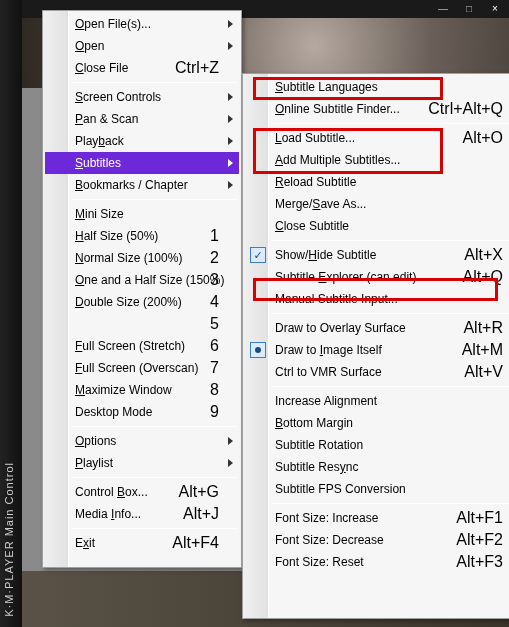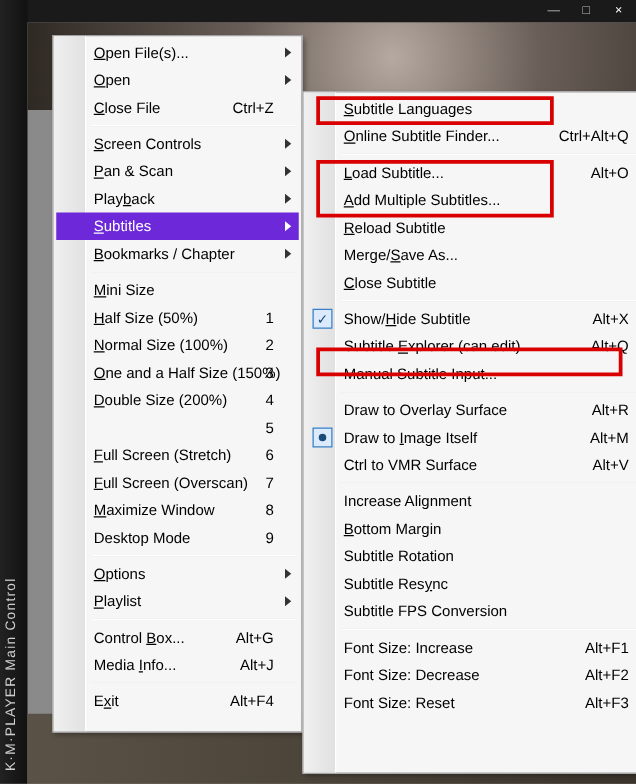--- a/index.html
+++ b/index.html
@@ -8,30 +8,30 @@
   .tb-btn { width:24px; height:14px; color:#bbb; text-align:center; font-size:10px; line-height:14px; margin-right:2px;}
   .tb-close { color:#fff; }
   .sidebar { position:absolute; left:0; top:0; width:22px; height:627px; background:linear-gradient(90deg,#222,#111); }
   .sidebar-text { color:#cfcfcf; font-size:11px; writing-mode:vertical-rl; transform:rotate(180deg); position:absolute; bottom:10px; left:3px; letter-spacing:1px; white-space:nowrap;}
   .video-bg { position:absolute; left:22px; top:18px; right:0; height:70px; background:radial-gradient(circle at 60% 40%, #b5a9a1 0%, #6a5f58 40%, #2e2823 100%); }
   .video-bg2 { position:absolute; left:22px; top:571px; right:0; bottom:0; background:linear-gradient(90deg,#5a5246,#3a342b); }
   .menu { position:absolute; background:#f6f6f6; border:1px solid #a0a0a0; box-shadow:2px 2px 4px rgba(0,0,0,.35); padding:2px; }
   .menu .gutter { position:absolute; left:0; top:0; bottom:0; width:26px; background:linear-gradient(90deg,#f0f0f0,#e1e1e1); border-right:1px solid #fff; }
   .item { position:relative; height:22px; display:flex; align-items:center; padding:0 24px 0 30px; white-space:nowrap; cursor:default;}
   .item .u { text-decoration:underline; }
-  .item .sc { position:absolute; right:20px; color:#000; font-size:12px; }
+  .item .sc { position:absolute; right:20px; color:#000; font-size:16px; }
   .item .arrow { position:absolute; right:6px; top:7px; width:0;height:0;border-top:4px solid transparent;border-bottom:4px solid transparent;border-left:5px solid #333;}
   .item.sel { background:#6d28d9; color:#fff; }
   .item.sel .arrow { border-left-color:#fff; }
   .sep { height:1px; margin:3px 2px 3px 28px; background:#d0d0d0; border-bottom:1px solid #fff; }
   .check { position:absolute; left:5px; top:3px; width:16px; height:16px; border:1px solid #3a7fc4; background:#dbeafc; display:flex; align-items:center; justify-content:center; font-size:11px; color:#1a4c7a;}
   .radio { position:absolute; left:5px; top:3px; width:16px; height:16px; border:1px solid #3a7fc4; background:#dbeafc; display:flex; align-items:center; justify-content:center;}
   .radio::after { content:""; width:6px; height:6px; background:#1a4c7a; border-radius:50%; }
   .hlbox { position:absolute; border:3px solid #d80000; pointer-events:none; }
-  #menu1 { left:42px; top:28px; width:200px; height:558px; }
+  #menu1 { left:42px; top:10px; width:200px; height:558px; }
   #menu2 { left:242px; top:73px; width:284px; height:546px; }
 </style>
 </head>
 <body>
 
 <div class="titlebar">
   <div class="tb-btn">—</div>
   <div class="tb-btn">□</div>
   <div class="tb-btn tb-close">×</div>
 </div>

